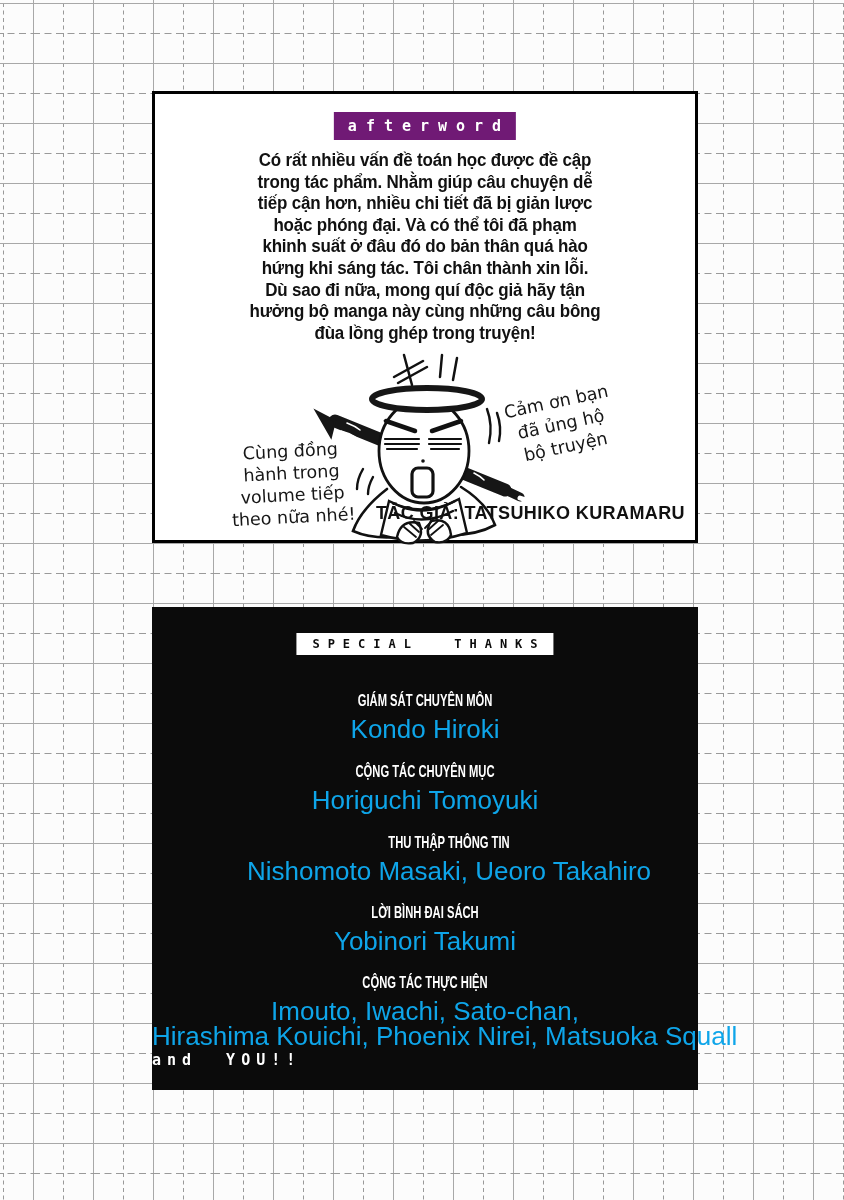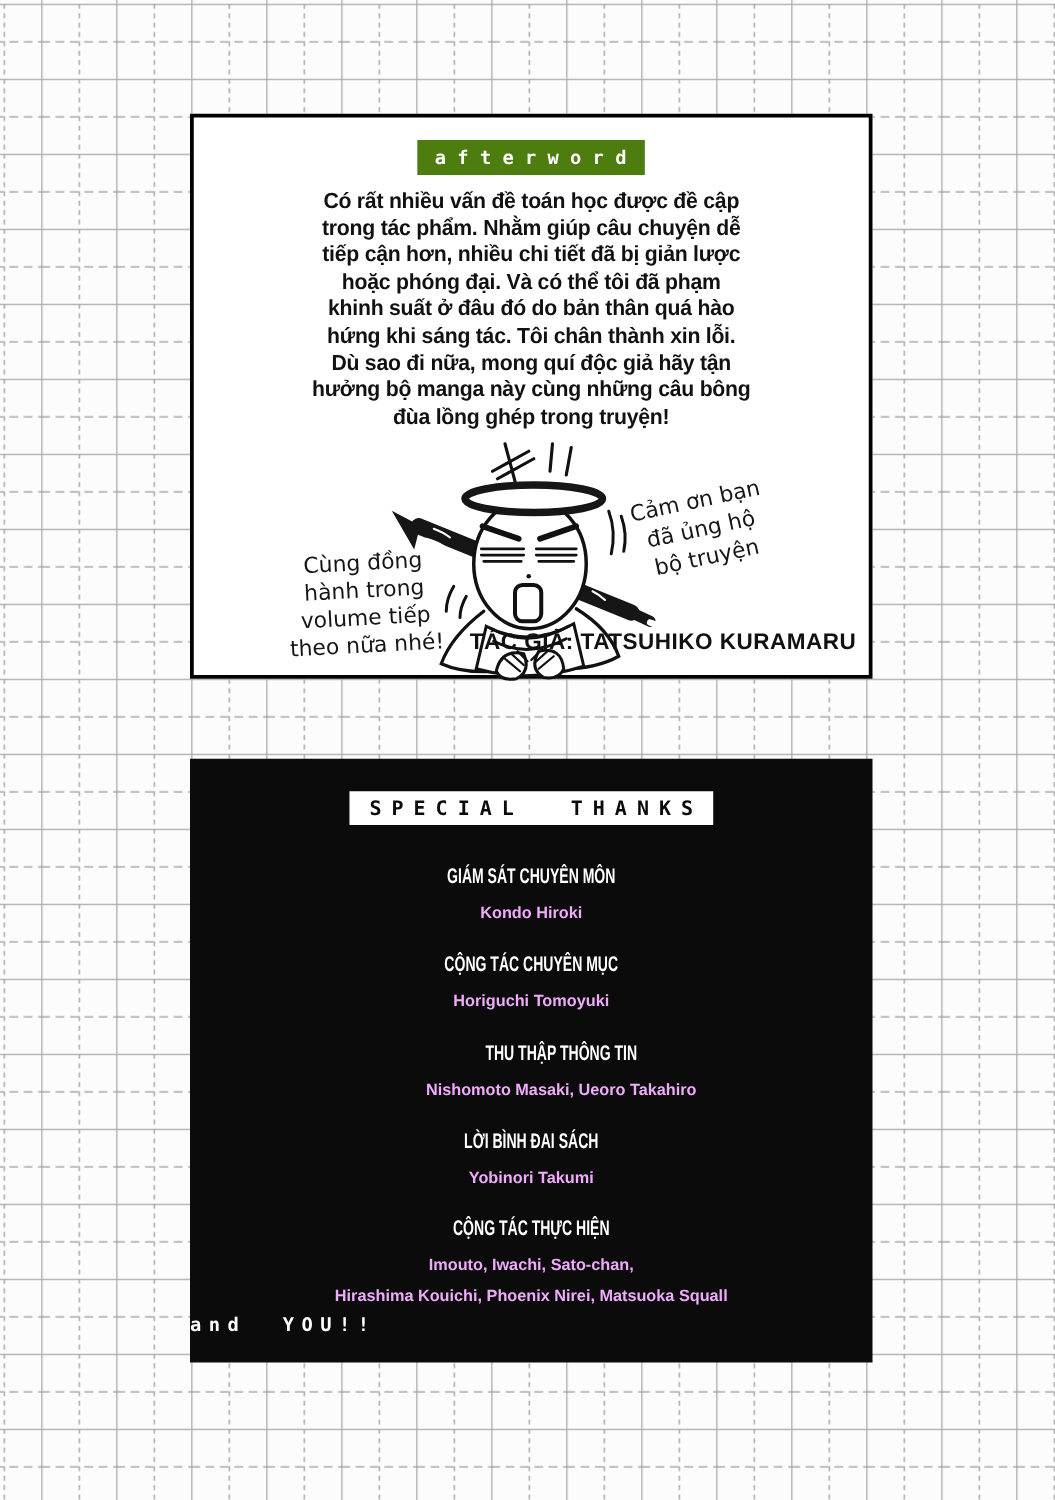--- a/index.html
+++ b/index.html
@@ -21,21 +21,21 @@
     background:#0b0b0b;
   }
 
   
   .badge{
     position:absolute;left:50%;transform:translateX(-50%);
     font-family:"DejaVu Sans Mono", monospace;font-weight:bold;
     white-space:nowrap;
   }
   #afterword-badge{
-    top:18px;background:#4d7c0f;color:#fff;
+    top:18px;background:#701a75;color:#fff;
     font-size:15px;letter-spacing:9px;word-spacing:2px;
     padding:5px 6px 5px 14px;
   }
   #afterword-body{
     position:absolute;left:18px;right:18px;top:56px;
     text-align:center;color:#111;
     font-weight:bold;font-size:17.5px;line-height:21.6px;
     letter-spacing:-0.2px;
     transform:scaleX(0.97);transform-origin:50% 0;
   }
@@ -49,31 +49,31 @@
   #author-credit{
     position:absolute;right:10px;bottom:16px;
     font-size:18px;font-weight:bold;letter-spacing:0.4px;
     color:#111;white-space:nowrap;
   }
   #chibi{position:absolute;left:146px;top:257px;}
 
   
   #thanks-badge{
     top:26px;background:#fff;color:#0b0b0b;
-    font-size:16px;letter-spacing:8px;word-spacing:20px;
+    font-size:12px;letter-spacing:8px;word-spacing:20px;
     padding:4px 8px 4px 16px;
   }
   .credit-group{position:absolute;left:0;right:0;text-align:center;}
   .credit-role{
     color:#fff;font-weight:bold;font-size:17px;letter-spacing:0;
     transform:scaleX(0.66);transform-origin:50% 50%;
     white-space:nowrap;line-height:17px;margin-bottom:8px;
   }
   .credit-name{
-    color:#f0abfc;font-size:13px;line-height:25px;font-weight:bold;
+    color:#0ea5e9;font-size:26px;line-height:25px;font-weight:normal;
     white-space:nowrap;
   }
   #credit-0{top:85px;} #credit-1{top:156px;} #credit-2{top:227px;padding-left:48px;}
   #credit-3{top:297px;} #credit-4{top:367px;}
   #thanks-footer{
     position:absolute;left:0;right:0;top:444px;text-align:left;
     color:#fff;font-family:"DejaVu Sans Mono", monospace;font-weight:bold;
     font-size:15px;letter-spacing:6px;word-spacing:14px;white-space:nowrap;
   }
 </style>

